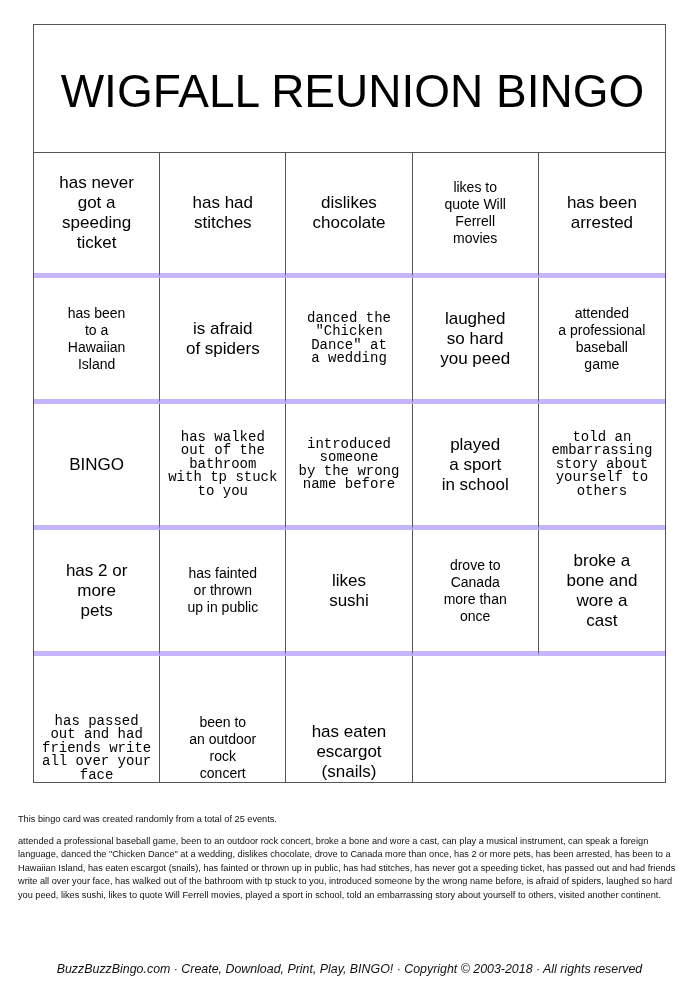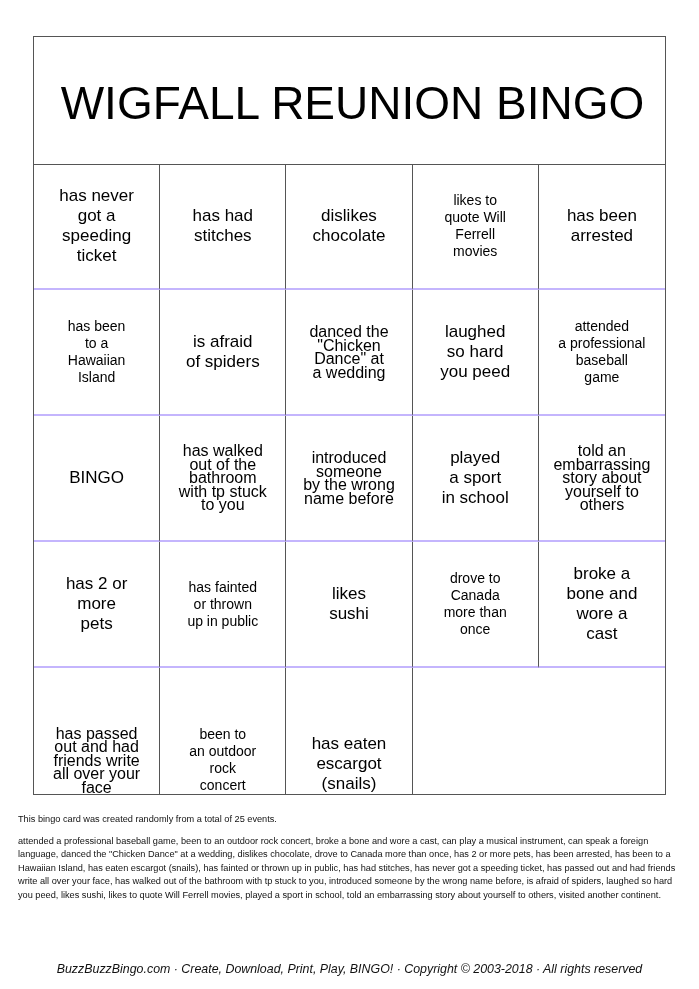--- a/index.html
+++ b/index.html
@@ -1,27 +1,27 @@
 <!DOCTYPE html>
 <html><head>
   <meta charset="utf-8">
   <style>
     html, body { margin: 0; padding: 0; background: #ffffff; }
     body { width: 699px; height: 989px; position: relative; overflow: hidden; font-family: "Liberation Sans", sans-serif; color: #000; }
-    .card { position: absolute; left: 33px; top: 36px; width: 633px; height: 759px; border: 1px solid #555; box-sizing: border-box; }
+    .card { position: absolute; left: 33px; top: 24px; width: 633px; height: 759px; border: 1px solid #555; box-sizing: border-box; }
     .title-box { position: absolute; left: 0; top: 0; width: 631px; height: 127px; border-bottom: 1px solid #555; display: flex; align-items: center; justify-content: center; }
     .title { font-size: 46px; letter-spacing: 0px; padding-top: 4px; padding-left: 6px; white-space: nowrap; }
     .grid { position: absolute; left: 0; top: 127px; width: 631px; height: 630px; display: grid; grid-template-columns: repeat(5, 1fr); grid-template-rows: repeat(5, 1fr); }
-    .cell { border-right: 1px solid #555; border-bottom: 2px solid #c4b5fd; display: flex; align-items: center; justify-content: center; text-align: center; padding: 0 6px; box-sizing: border-box; }
+    .cell { border-right: 1px solid #555; border-bottom: 5px solid #c4b5fd; display: flex; align-items: center; justify-content: center; text-align: center; padding: 0 6px; box-sizing: border-box; }
     .cell:nth-child(5n) { border-right: none; }
     .cell:nth-child(n+21) { border-bottom: none; align-items: flex-end; }
     .cell span { display: block; }
     .sz-l { font-size: 17px; line-height: 20px; }
     .sz-m { font-size: 14px; line-height: 17px; }
-    .sz-s { font-size: 16px; line-height: 13.5px; }
+    .sz-s { font-size: 14px; line-height: 13.5px; font-family: Liberation Mono, monospace; }
     .info { position: absolute; left: 10px; top: 805px; width: 685px; font-size: 9.2px; line-height: 13.6px; color: #111; }
     .info p { margin: 8px; }
     .footer { position: absolute; left: 0; top: 962px; width: 699px; text-align: center; font-size: 12.4px; color: #111; font-style: italic; }
   </style>
 </head>
 <body>
 
 <div class="card">
   <div class="title-box">
     <div class="title">WIGFALL REUNION BINGO</div>

